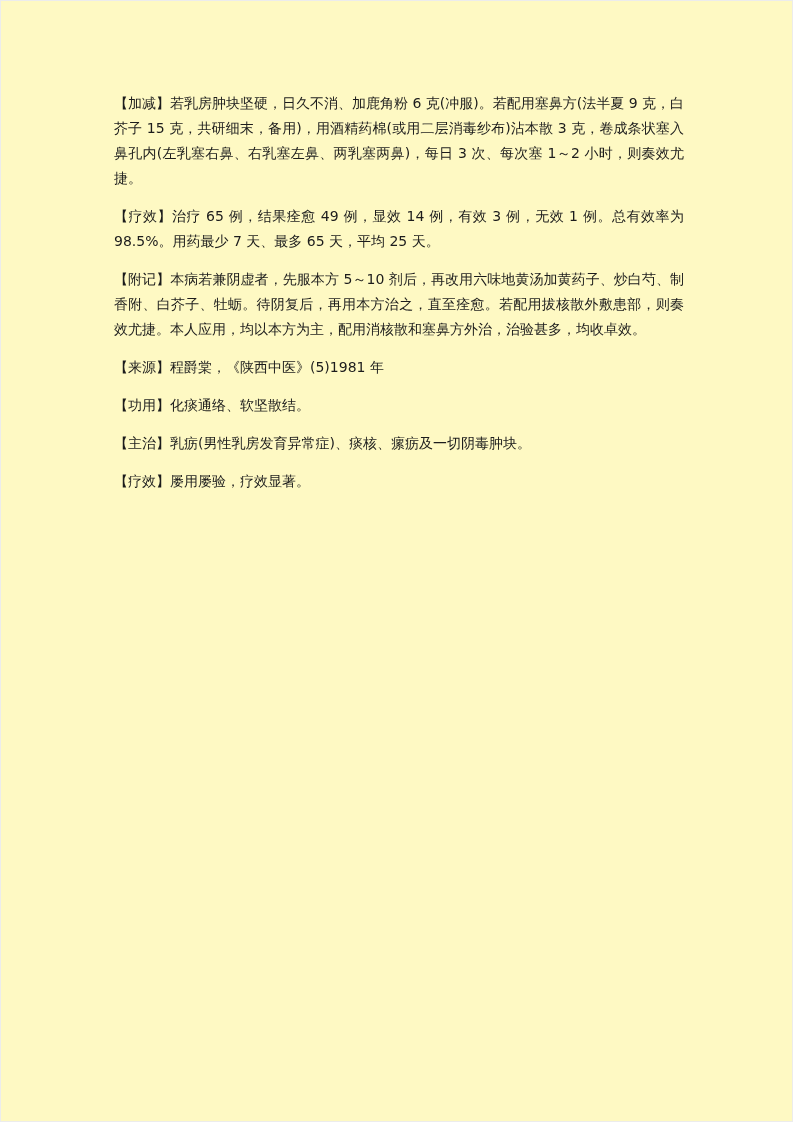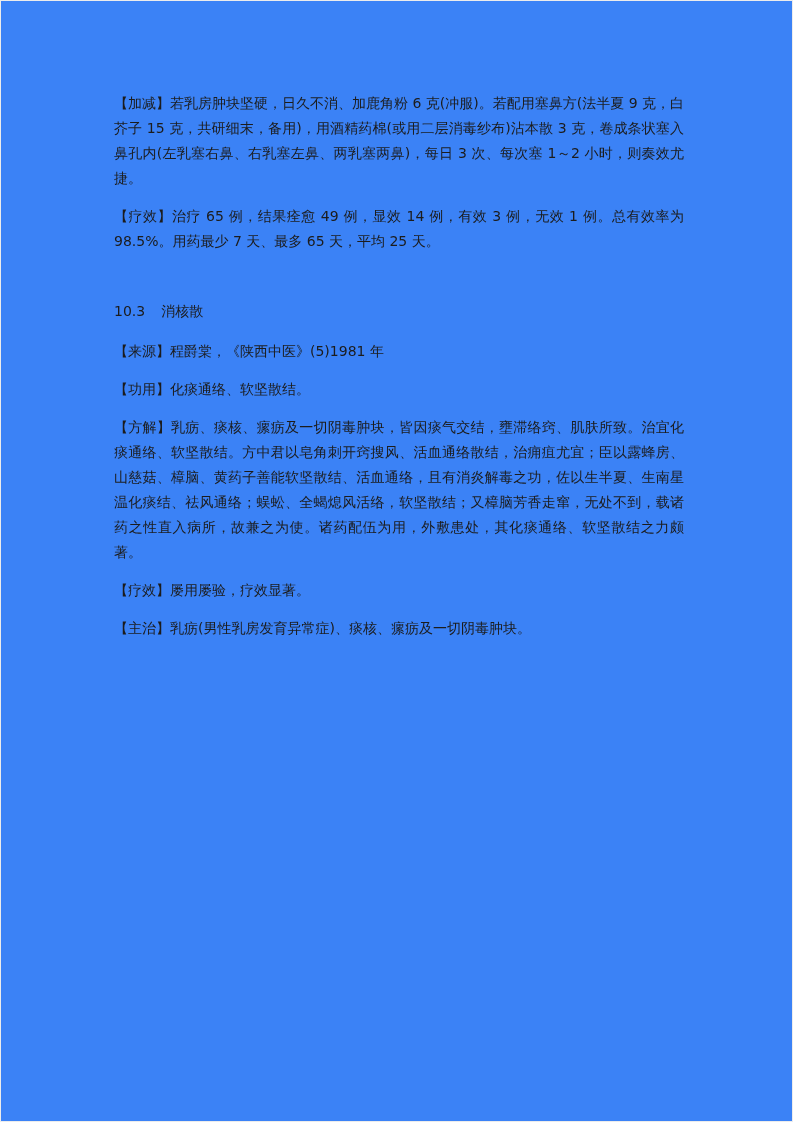--- a/index.html
+++ b/index.html
@@ -4,21 +4,21 @@
 <style>
   html, body {
     margin: 0;
     padding: 0;
     background: #ffffff;
   }
   .page {
     position: relative;
     width: 793px;
     height: 1122px;
-    background: #3b82f6;
+    background: #fef9c3;
     box-sizing: border-box;
     border: 1px solid #ececec;
     overflow: hidden;
     font-family: "DejaVu Sans", "Liberation Sans", sans-serif;
     color: #1c1c1c;
   }
   .content {
     position: absolute;
     left: 113px;
     top: 90px;
@@ -47,30 +47,29 @@
 </head>
 <body>
 
 <div class="page">
   <div class="content">
 
     <p class="entry"><span class="entry-label">【加减】</span><span>若乳房肿块坚硬，日久不消、加鹿角粉 6 克(冲服)。若配用塞鼻方(法半夏 9 克，白芥子 15 克，共研细末，备用)，用酒精药棉(或用二层消毒纱布)沾本散 3 克，卷成条状塞入鼻孔内(左乳塞右鼻、右乳塞左鼻、两乳塞两鼻)，每日 3 次、每次塞 1～2 小时，则奏效尤捷。</span></p>
 
     <p class="entry"><span class="entry-label">【疗效】</span><span>治疗 65 例，结果痊愈 49 例，显效 14 例，有效 3 例，无效 1 例。总有效率为 98.5%。用药最少 7 天、最多 65 天，平均 25 天。</span></p>
 
+    <p class="entry"><span class="entry-label">【附记】</span><span>本病若兼阴虚者，先服本方 5～10 剂后，再改用六味地黄汤加黄药子、炒白芍、制香附、白芥子、牡蛎。待阴复后，再用本方治之，直至痊愈。若配用拔核散外敷患部，则奏效尤捷。本人应用，均以本方为主，配用消核散和塞鼻方外治，治验甚多，均收卓效。</span></p>
 
-    <h2 class="section-heading"><span class="section-number">10.3</span><span>消核散</span></h2>
 
     <p class="entry"><span class="entry-label">【来源】</span><span>程爵棠，《陕西中医》(5)1981 年</span></p>
 
 
 
     <p class="entry"><span class="entry-label">【功用】</span><span>化痰通络、软坚散结。</span></p>
 
-    <p class="entry"><span class="entry-label">【方解】</span><span>乳疬、痰核、瘰疬及一切阴毒肿块，皆因痰气交结，壅滞络窍、肌肤所致。治宜化痰通络、软坚散结。方中君以皂角刺开窍搜风、活血通络散结，治痈疽尤宜；臣以露蜂房、山慈菇、樟脑、黄药子善能软坚散结、活血通络，且有消炎解毒之功，佐以生半夏、生南星温化痰结、祛风通络；蜈蚣、全蝎熄风活络，软坚散结；又樟脑芳香走窜，无处不到，载诸药之性直入病所，故兼之为使。诸药配伍为用，外敷患处，其化痰通络、软坚散结之力颇著。</span></p>
+
+    <p class="entry"><span class="entry-label">【主治】</span><span>乳疬(男性乳房发育异常症)、痰核、瘰疬及一切阴毒肿块。</span></p>
 
     <p class="entry"><span class="entry-label">【疗效】</span><span>屡用屡验，疗效显著。</span></p>
-
-    <p class="entry"><span class="entry-label">【主治】</span><span>乳疬(男性乳房发育异常症)、痰核、瘰疬及一切阴毒肿块。</span></p>
 
 
   </div>
 </div>
 
 </body></html>

